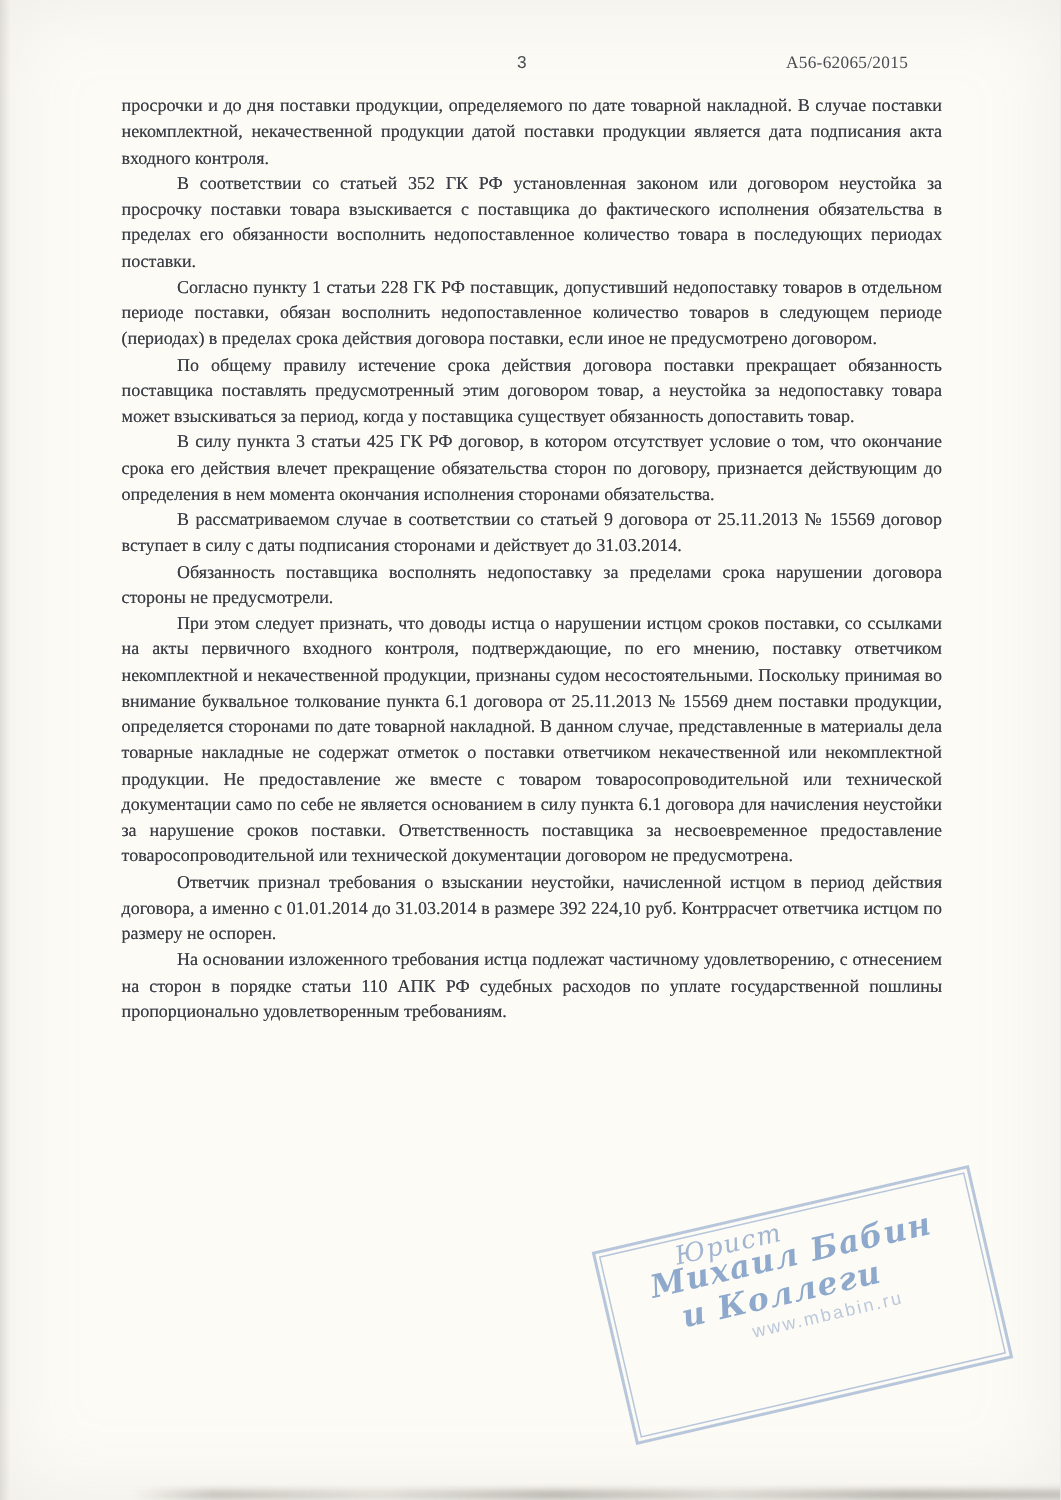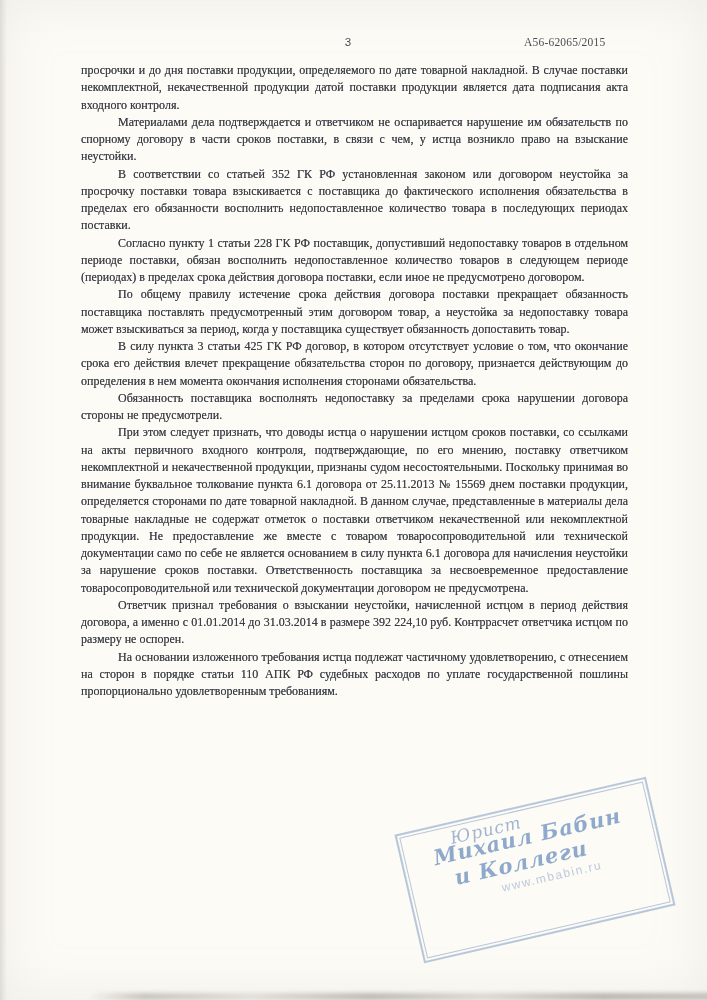--- a/index.html
+++ b/index.html
@@ -81,25 +81,25 @@
 
   <div class="stamp">
     <span class="stamp-line1">Юрист</span>
     <span class="stamp-line2">Михаил Бабин</span>
     <span class="stamp-line3">и Коллеги</span>
     <span class="stamp-url">www.mbabin.ru</span>
   </div>
 
   <div class="doc-body">
       <p class="no-indent">просрочки и до дня поставки продукции, определяемого по дате товарной накладной. В случае поставки некомплектной, некачественной продукции датой поставки продукции является дата подписания акта входного контроля.</p>
-      <p class="">Материалами дела подтверждается и ответчиком не оспаривается нарушение им обязательств по спорному договору в части сроков поставки, в связи с чем, у истца возникло право на взыскание неустойки.</p>
       <p class="">В соответствии со статьей 352 ГК РФ установленная законом или договором неустойка за просрочку поставки товара взыскивается с поставщика до фактического исполнения обязательства в пределах его обязанности восполнить недопоставленное количество товара в последующих периодах поставки.</p>
       <p class="">Согласно пункту 1 статьи 228 ГК РФ поставщик, допустивший недопоставку товаров в отдельном периоде поставки, обязан восполнить недопоставленное количество товаров в следующем периоде (периодах) в пределах срока действия договора поставки, если иное не предусмотрено договором.</p>
       <p class="">По общему правилу истечение срока действия договора поставки прекращает обязанность поставщика поставлять предусмотренный этим договором товар, а неустойка за недопоставку товара может взыскиваться за период, когда у поставщика существует обязанность допоставить товар.</p>
       <p class="">В силу пункта 3 статьи 425 ГК РФ договор, в котором отсутствует условие о том, что окончание срока его действия влечет прекращение обязательства сторон по договору, признается действующим до определения в нем момента окончания исполнения сторонами обязательства.</p>
+      <p class="">В рассматриваемом случае в соответствии со статьей 9 договора от 25.11.2013 № 15569 договор вступает в силу с даты подписания сторонами и действует до 31.03.2014.</p>
       <p class="">Обязанность поставщика восполнять недопоставку за пределами срока нарушении договора стороны не предусмотрели.</p>
       <p class="">При этом следует признать, что доводы истца о нарушении истцом сроков поставки, со ссылками на акты первичного входного контроля, подтверждающие, по его мнению, поставку ответчиком некомплектной и некачественной продукции, признаны судом несостоятельными. Поскольку принимая во внимание буквальное толкование пункта 6.1 договора от 25.11.2013 № 15569 днем поставки продукции, определяется сторонами по дате товарной накладной. В данном случае, представленные в материалы дела товарные накладные не содержат отметок о поставки ответчиком некачественной или некомплектной продукции. Не предоставление же вместе с товаром товаросопроводительной или технической документации само по себе не является основанием в силу пункта 6.1 договора для начисления неустойки за нарушение сроков поставки. Ответственность поставщика за несвоевременное предоставление товаросопроводительной или технической документации договором не предусмотрена.</p>
       <p class="">Ответчик признал требования о взыскании неустойки, начисленной истцом в период действия договора, а именно с 01.01.2014 до 31.03.2014 в размере 392 224,10 руб. Контррасчет ответчика истцом по размеру не оспорен.</p>
       <p class="">На основании изложенного требования истца подлежат частичному удовлетворению, с отнесением на сторон в порядке статьи 110 АПК РФ судебных расходов по уплате государственной пошлины пропорционально удовлетворенным требованиям.</p>
     </div>
 
   <div class="scan-strip"></div>
 
 </div>
 

